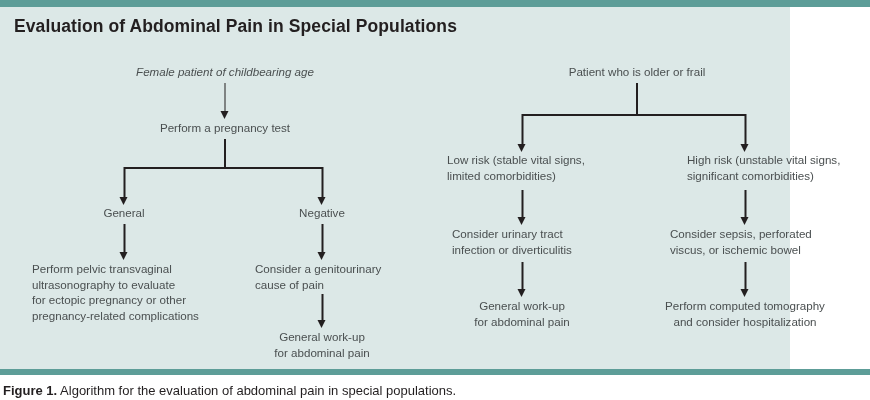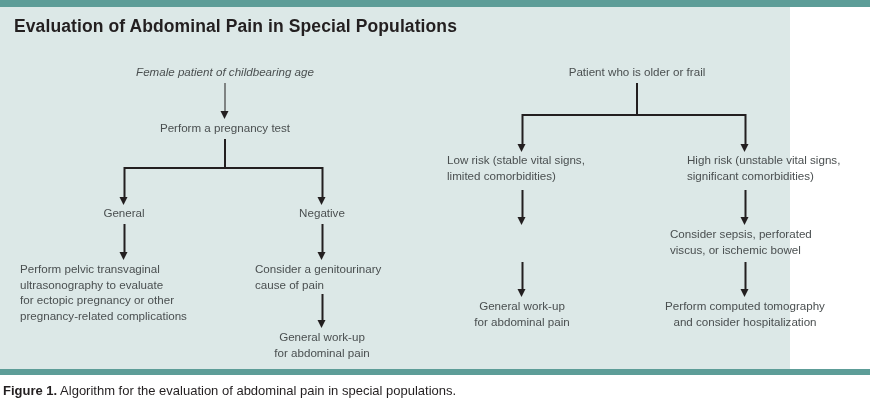--- a/index.html
+++ b/index.html
@@ -157,21 +157,21 @@
 
   <div class="arrow" style="left:124.5px; top:224px; height:36px;">
     <div class="stem" style="height:28px;"></div>
     <div class="head"></div>
   </div>
   <div class="arrow" style="left:322.5px; top:224px; height:36px;">
     <div class="stem" style="height:28px;"></div>
     <div class="head"></div>
   </div>
 
-  <div class="node left" style="left:20px; top:261px; width:200px;">Perform pelvic transvaginal
+  <div class="node left" style="left:32px; top:261px; width:200px;">Perform pelvic transvaginal
 ultrasonography to evaluate
 for ectopic pregnancy or other
 pregnancy-related complications</div>
 
   <div class="node left" style="left:255px; top:261px; width:160px;">Consider a genitourinary
 cause of pain</div>
 
   <div class="arrow" style="left:322.5px; top:294px; height:34px;">
     <div class="stem" style="height:26px;"></div>
     <div class="head"></div>
@@ -201,20 +201,22 @@
 
   <div class="arrow" style="left:522.5px; top:190px; height:35px;">
     <div class="stem" style="height:27px;"></div>
     <div class="head"></div>
   </div>
   <div class="arrow" style="left:745.5px; top:190px; height:35px;">
     <div class="stem" style="height:27px;"></div>
     <div class="head"></div>
   </div>
 
+  <div class="node left" style="left:452px; top:226px; width:180px;">Consider urinary tract
+infection or diverticulitis</div>
   <div class="node left" style="left:670px; top:226px; width:190px;">Consider sepsis, perforated
 viscus, or ischemic bowel</div>
 
   <div class="arrow" style="left:522.5px; top:262px; height:35px;">
     <div class="stem" style="height:27px;"></div>
     <div class="head"></div>
   </div>
   <div class="arrow" style="left:745.5px; top:262px; height:35px;">
     <div class="stem" style="height:27px;"></div>
     <div class="head"></div>

